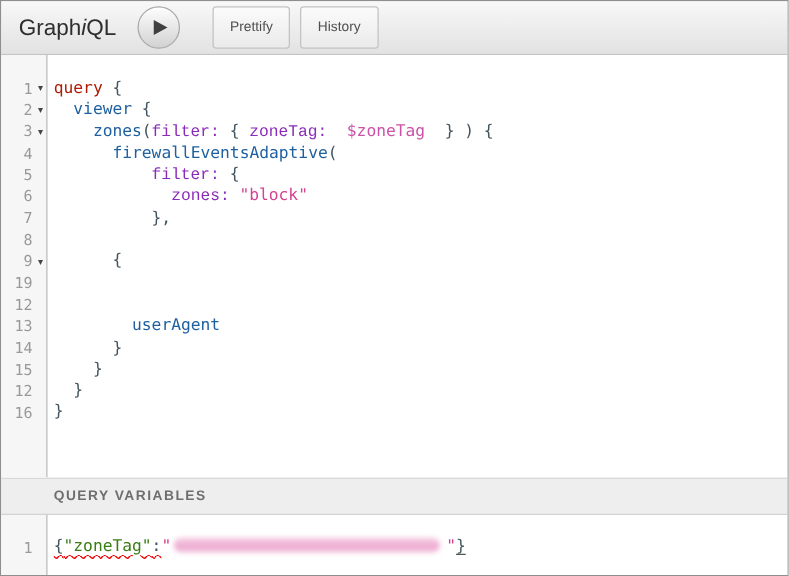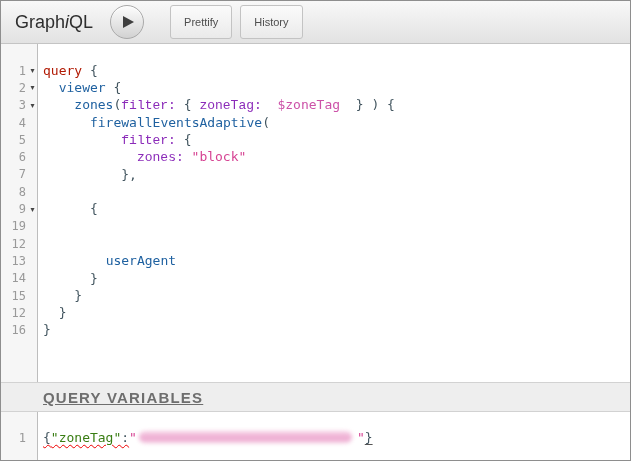--- a/index.html
+++ b/index.html
@@ -55,22 +55,22 @@
   .tk-match { text-decoration-line:underline; text-decoration-style:solid;
               text-decoration-color:#555; text-underline-offset:2px; }
   .tk-redact{ display:inline-block; width:213px; height:12px; border-radius:6px;
               background:linear-gradient(#f7d3e6,#edaad1 60%,#f3c3dd);
               filter:blur(2px); vertical-align:-1px; margin:0 5px 0 2px; }
 
   
   .var-title { flex:0 0 30px; height:30px; background:#eee;
                border-top:1px solid #d2d2d2; border-bottom:1px solid #d2d2d2;
                display:flex; align-items:center; padding-left:42px;
-               font-size:15px; font-weight:bold; letter-spacing:1.2px; color:#6e6e6e;
-               cursor:pointer;text-decoration:underline; }
+               font-size:11px; font-weight:bold; letter-spacing:1.2px; color:#6e6e6e;
+               cursor:pointer; }
   .var-editor { flex:0 0 48px; padding-top:17px; }
 </style>
 </head>
 <body>
 
 <div class="window">
 
   <div class="toolbar">
     <div class="logo"><span>Graph</span><em>i</em><span>QL</span></div>
 

